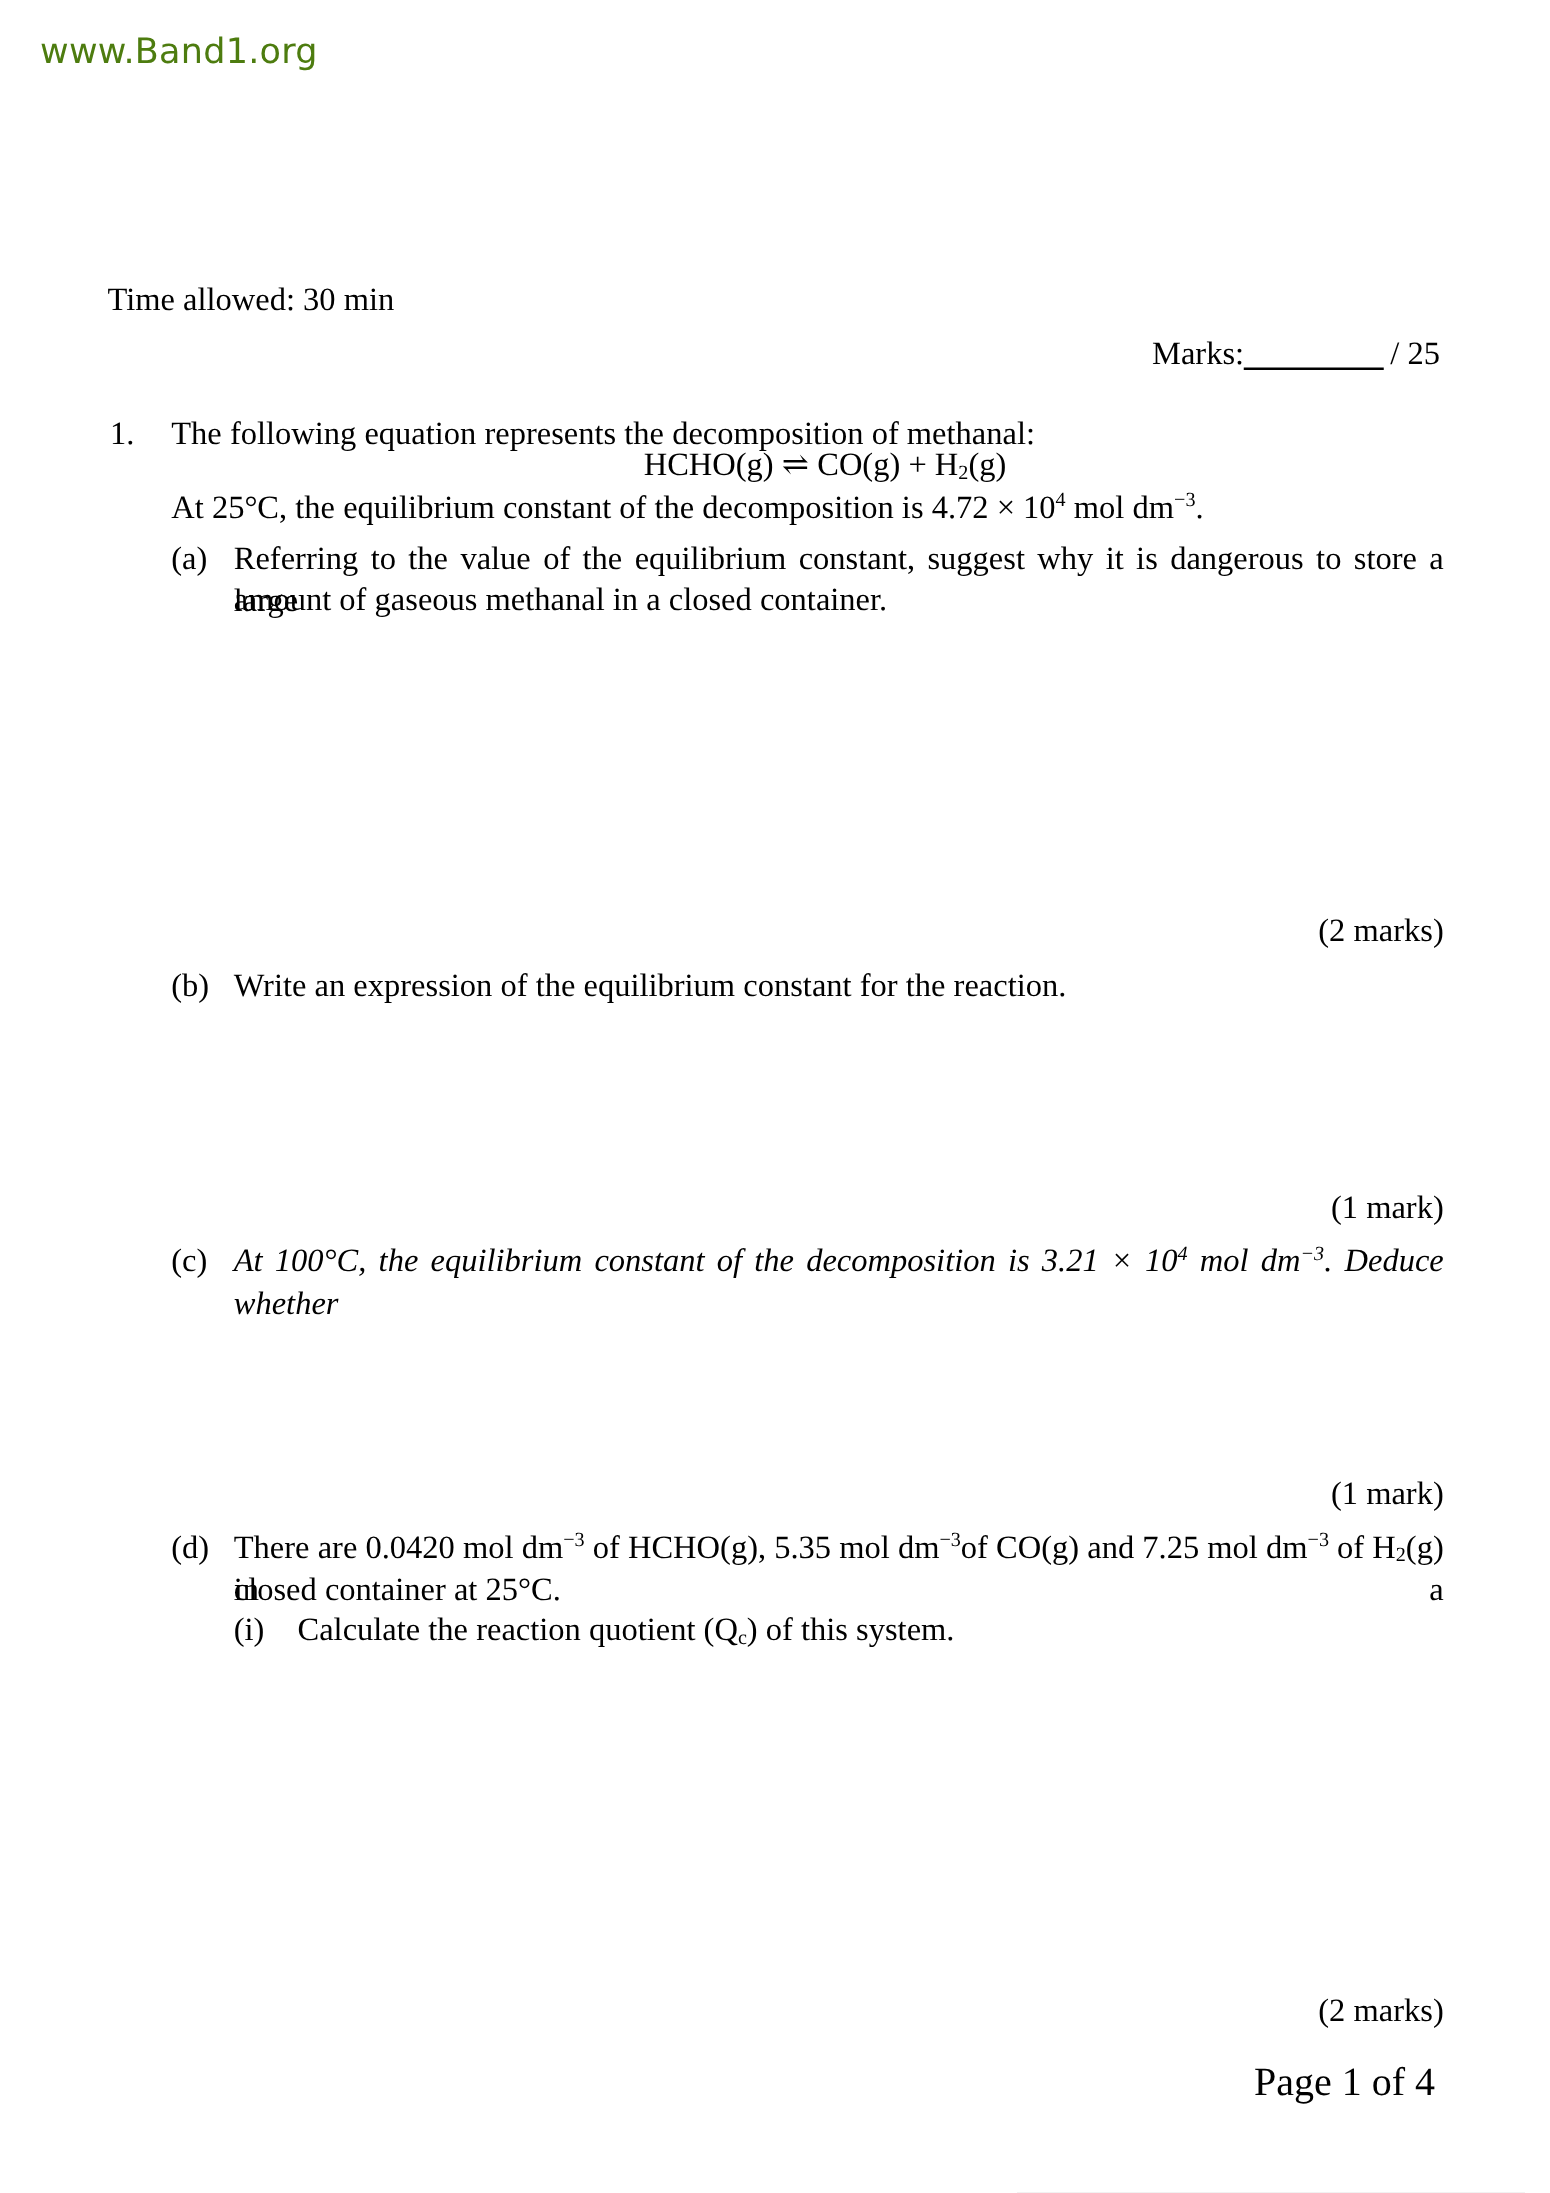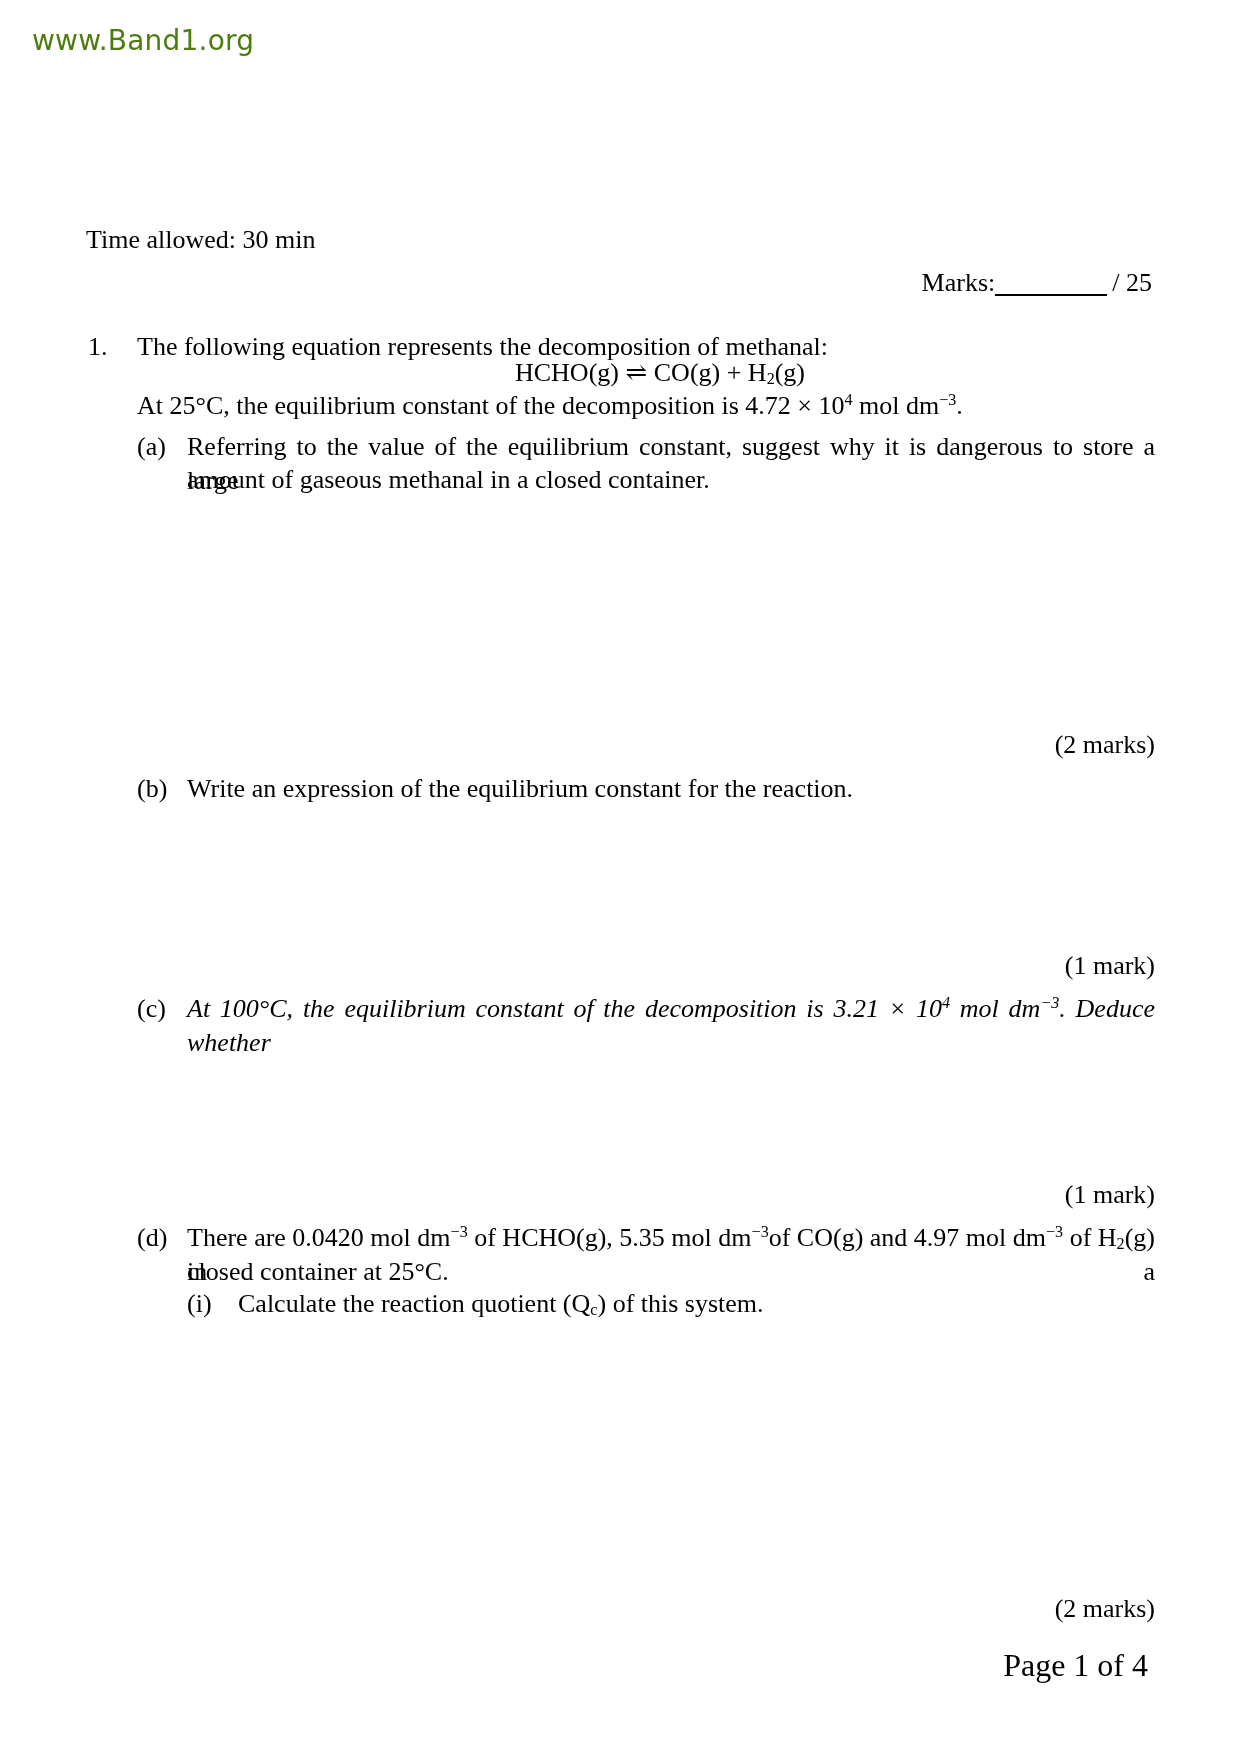--- a/index.html
+++ b/index.html
@@ -73,21 +73,21 @@
   <div class="line right-marks" style="top:949px;">(1 mark)</div>
 
   <div class="line" style="left:137px;top:992px;">(c)</div>
   <div class="line just" style="left:187px;top:992px;width:968px;font-style:italic;">
     <span>At 100°C, the equilibrium constant of the decomposition is 3.21 × 10</span><sup class="e">4</sup><span> mol dm</span><sup class="e">−3</sup><span>. Deduce whether</span>
   </div>
   <div class="line right-marks" style="top:1178px;">(1 mark)</div>
 
   <div class="line" style="left:137px;top:1221px;">(d)</div>
   <div class="line just" style="left:187px;top:1221px;width:968px;">
-    <span>There are 0.0420 mol dm</span><sup class="e">−3</sup><span> of HCHO(g), 5.35 mol dm</span><sup class="e">−3</sup><span>of CO(g) and 4.97 mol dm</span><sup class="e">−3</sup><span> of H</span><sub class="s">2</sub><span>(g) in a</span>
+    <span>There are 0.0420 mol dm</span><sup class="e">−3</sup><span> of HCHO(g), 5.35 mol dm</span><sup class="e">−3</sup><span>of CO(g) and 7.25 mol dm</span><sup class="e">−3</sup><span> of H</span><sub class="s">2</sub><span>(g) in a</span>
   </div>
   <div class="line" style="left:187px;top:1255px;">closed container at 25°C.</div>
 
   <div class="line" style="left:187px;top:1287px;">(i)</div>
   <div class="line" style="left:238px;top:1287px;">
     <span>Calculate the reaction quotient (Q</span><sub class="s">c</sub><span>) of this system.</span>
   </div>
 
   <div class="line right-marks" style="top:1592px;">(2 marks)</div>
 

